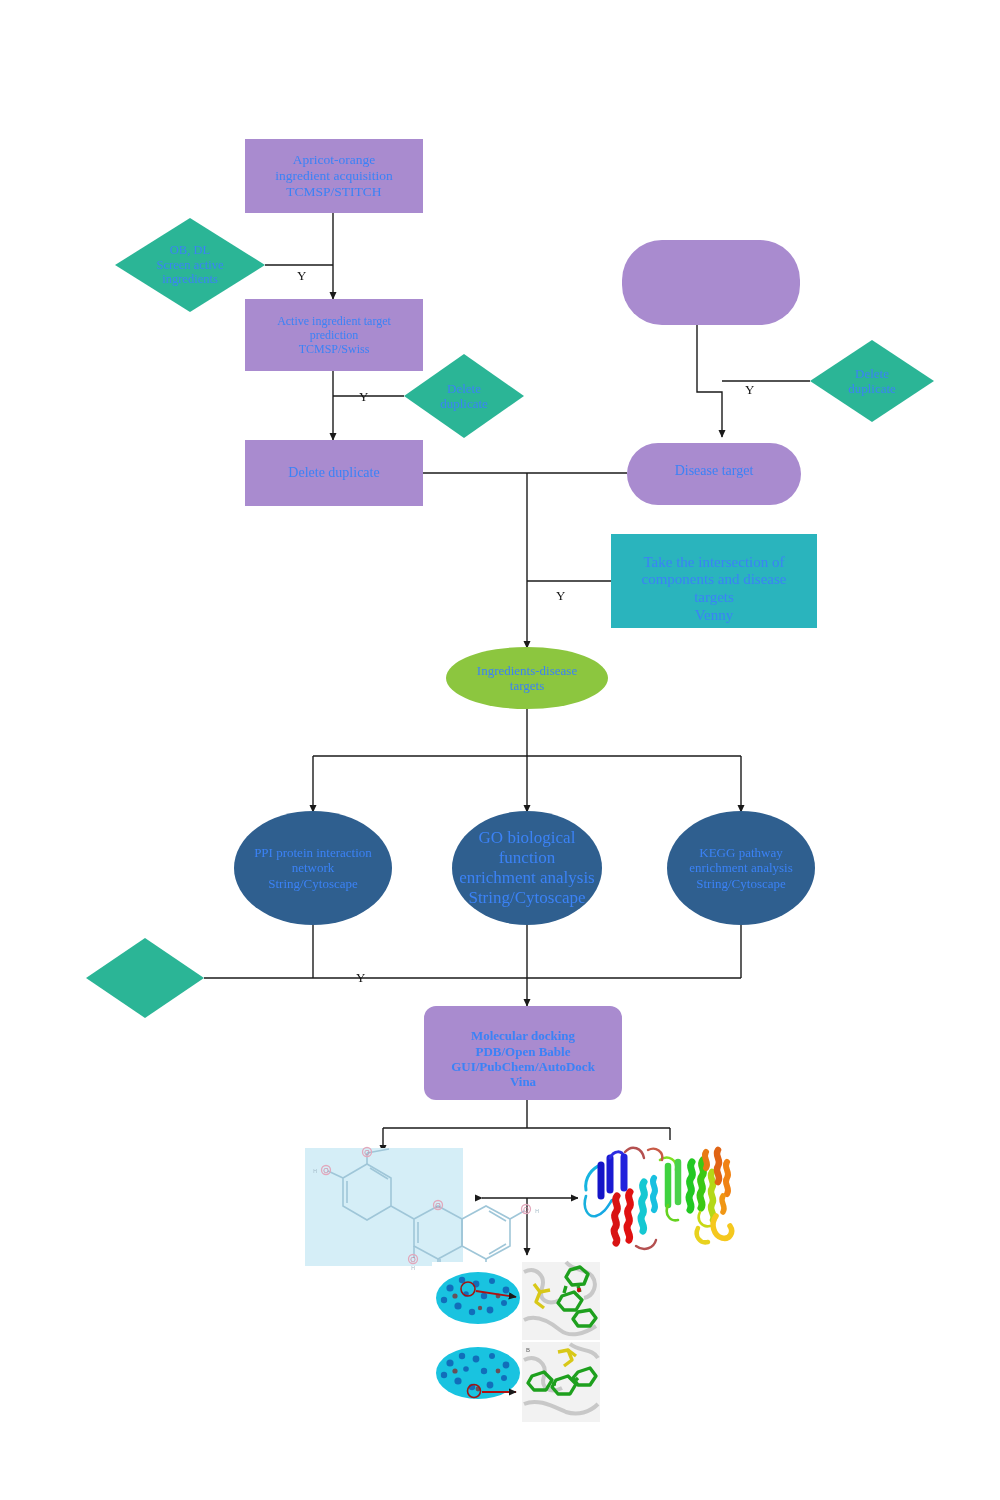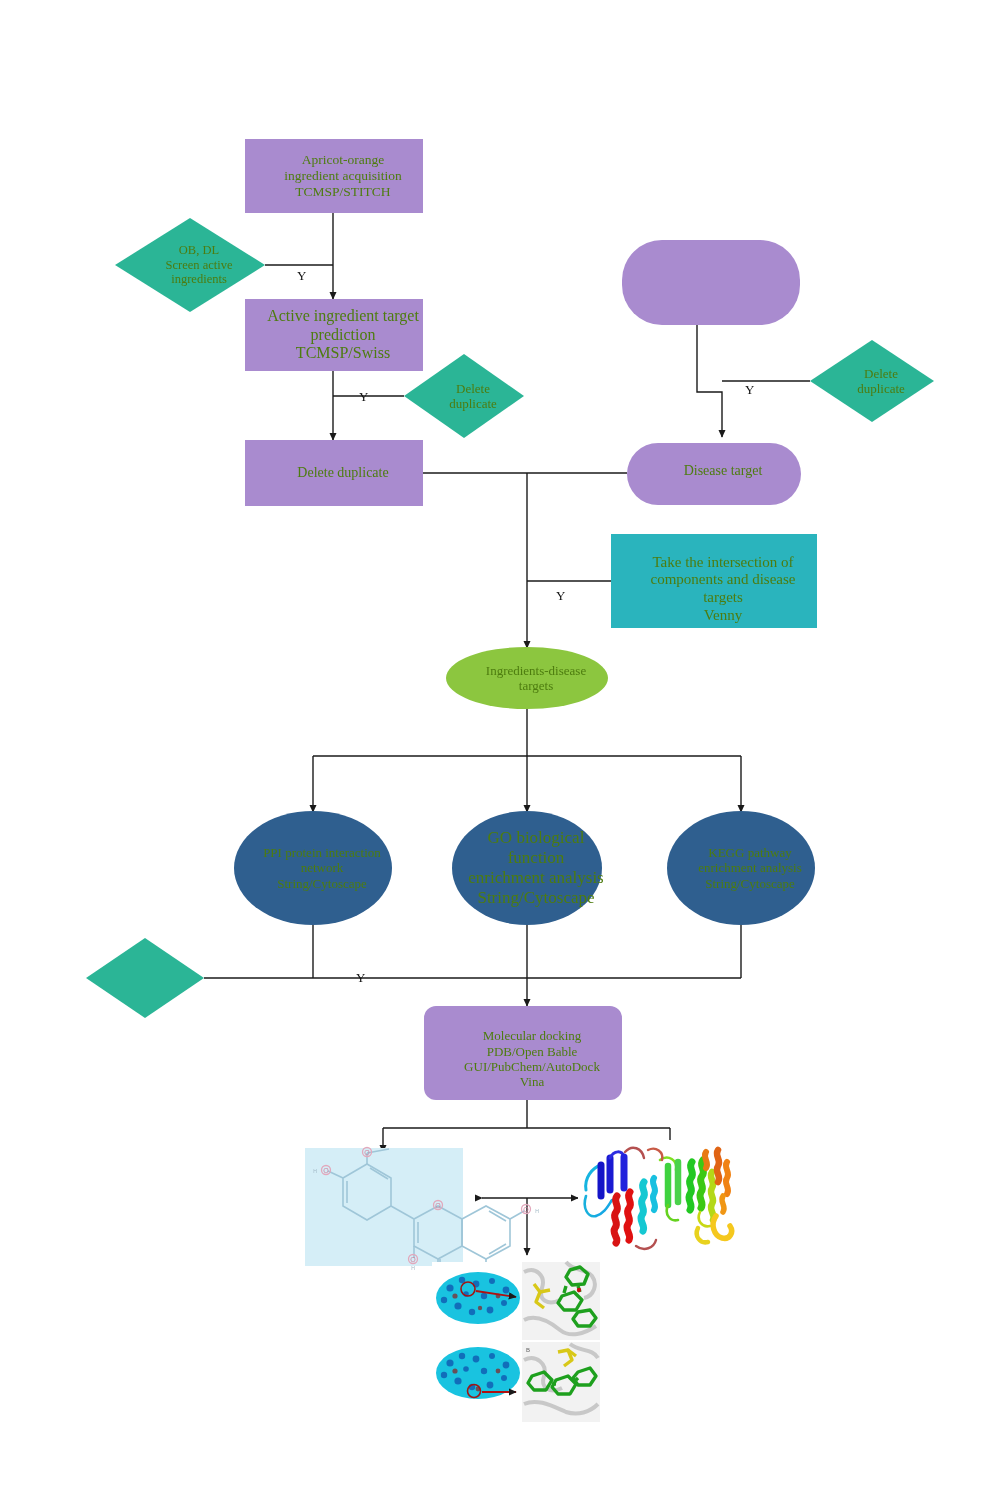--- a/index.html
+++ b/index.html
@@ -11,26 +11,25 @@
   }
   #stage{position:absolute;left:0;top:0;width:1000px;height:1500px;}
   svg.layer{position:absolute;left:0;top:0;width:1000px;height:1500px;overflow:visible;}
   #shapes{z-index:2;}
   #lines{z-index:1;}
   #art{z-index:3;}
   .node-label{
     position:absolute;
     display:flex;align-items:center;justify-content:center;
     text-align:center;
-    color:#4d7c0f;
+    color:#3b82f6;
     line-height:1.18;
     pointer-events:none;
     z-index:4;
     font-family:"Liberation Serif","DejaVu Serif",serif;
-    padding-left:9px;
   }
   .edge-label{
     position:absolute;
     color:#111111;
     font-size:13px;
     z-index:4;
     font-family:"Liberation Serif","DejaVu Serif",serif;
   }
 </style>
 </head>
@@ -304,21 +303,21 @@
             <path d="M576,1380 L578,1378"></path>
         </g>
       </g>
     </g>
   </svg>
 
   <div class="node-label" style="left:245px;top:139px;width:178px;height:74px;font-size:13.5px;">Apricot-orange<br>ingredient acquisition<br>TCMSP/STITCH</div>
 
   <div class="node-label" style="left:118px;top:232px;width:144px;height:66px;font-size:12.5px;">OB, DL<br>Screen active<br>ingredients</div>
 
-  <div class="node-label" style="left:245px;top:299px;width:178px;height:72px;font-size:16px;">Active ingredient target<br>prediction<br>TCMSP/Swiss</div>
+  <div class="node-label" style="left:245px;top:299px;width:178px;height:72px;font-size:12px;">Active ingredient target<br>prediction<br>TCMSP/Swiss</div>
 
   <div class="node-label" style="left:412px;top:372px;width:104px;height:48px;font-size:13px;">Delete<br>duplicate</div>
 
   <div class="node-label" style="left:245px;top:440px;width:178px;height:66px;font-size:14px;">Delete duplicate</div>
 
 
   <div class="node-label" style="left:820px;top:357px;width:104px;height:48px;font-size:13px;">Delete<br>duplicate</div>
 
   <div class="node-label" style="left:627px;top:443px;width:174px;height:56px;font-size:14px;">Disease target</div>
 
@@ -326,21 +325,21 @@
 
   <div class="node-label" style="left:446px;top:647px;width:162px;height:62px;font-size:13px;">Ingredients-disease<br>targets</div>
 
   <div class="node-label" style="left:234px;top:830px;width:158px;height:76px;font-size:13px;">PPI protein interaction<br>network<br>String/Cytoscape</div>
 
   <div class="node-label" style="left:452px;top:830px;width:150px;height:76px;font-size:17px;">GO biological function<br>enrichment analysis<br>String/Cytoscape</div>
 
   <div class="node-label" style="left:667px;top:830px;width:148px;height:76px;font-size:13px;">KEGG pathway<br>enrichment analysis<br>String/Cytoscape</div>
 
 
-  <div class="node-label" style="left:424px;top:1006px;width:198px;height:106px;font-size:13px;">Molecular docking<br>PDB/Open Bable<br>GUI/PubChem/AutoDock<br>Vina</div>
+  <div class="node-label" style="left:424px;top:1006px;width:198px;height:106px;font-size:13px;font-weight:bold;">Molecular docking<br>PDB/Open Bable<br>GUI/PubChem/AutoDock<br>Vina</div>
 
   <div class="edge-label" style="left:297px;top:268px;">Y</div>
   <div class="edge-label" style="left:359px;top:389px;">Y</div>
   <div class="edge-label" style="left:745px;top:382px;">Y</div>
   <div class="edge-label" style="left:556px;top:588px;">Y</div>
   <div class="edge-label" style="left:356px;top:970px;">Y</div>
 
 </div>
 
 </body></html>

